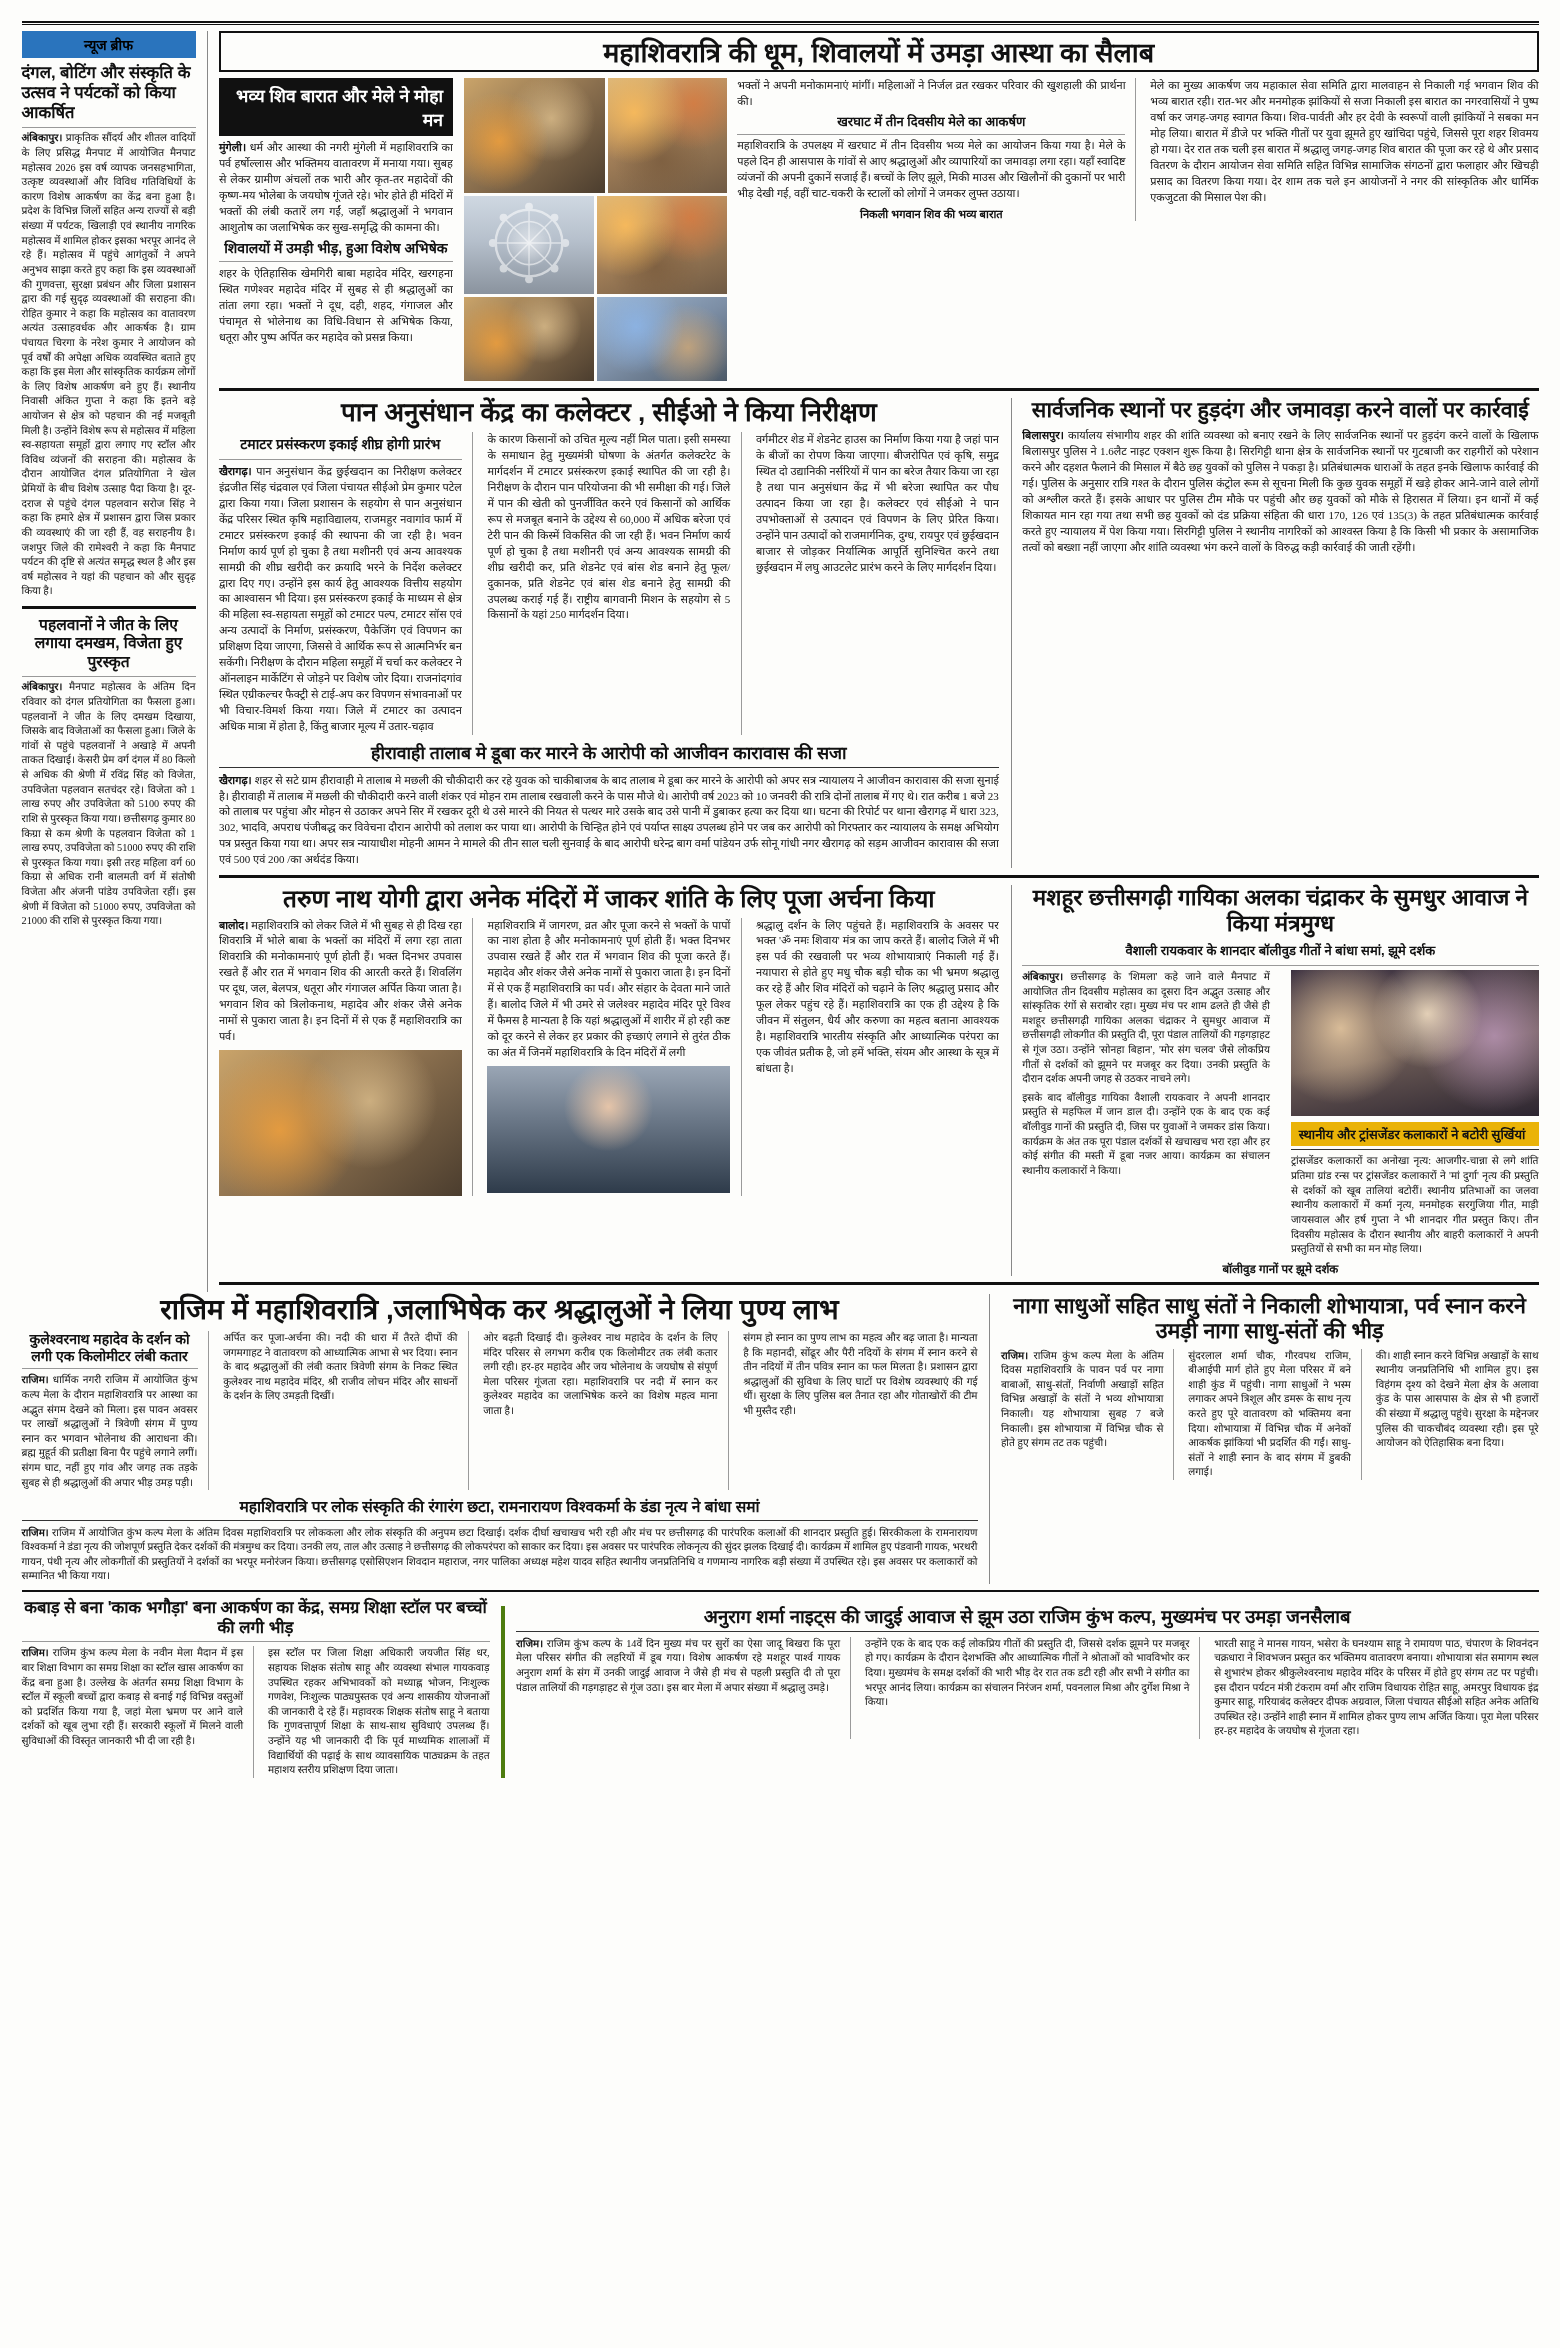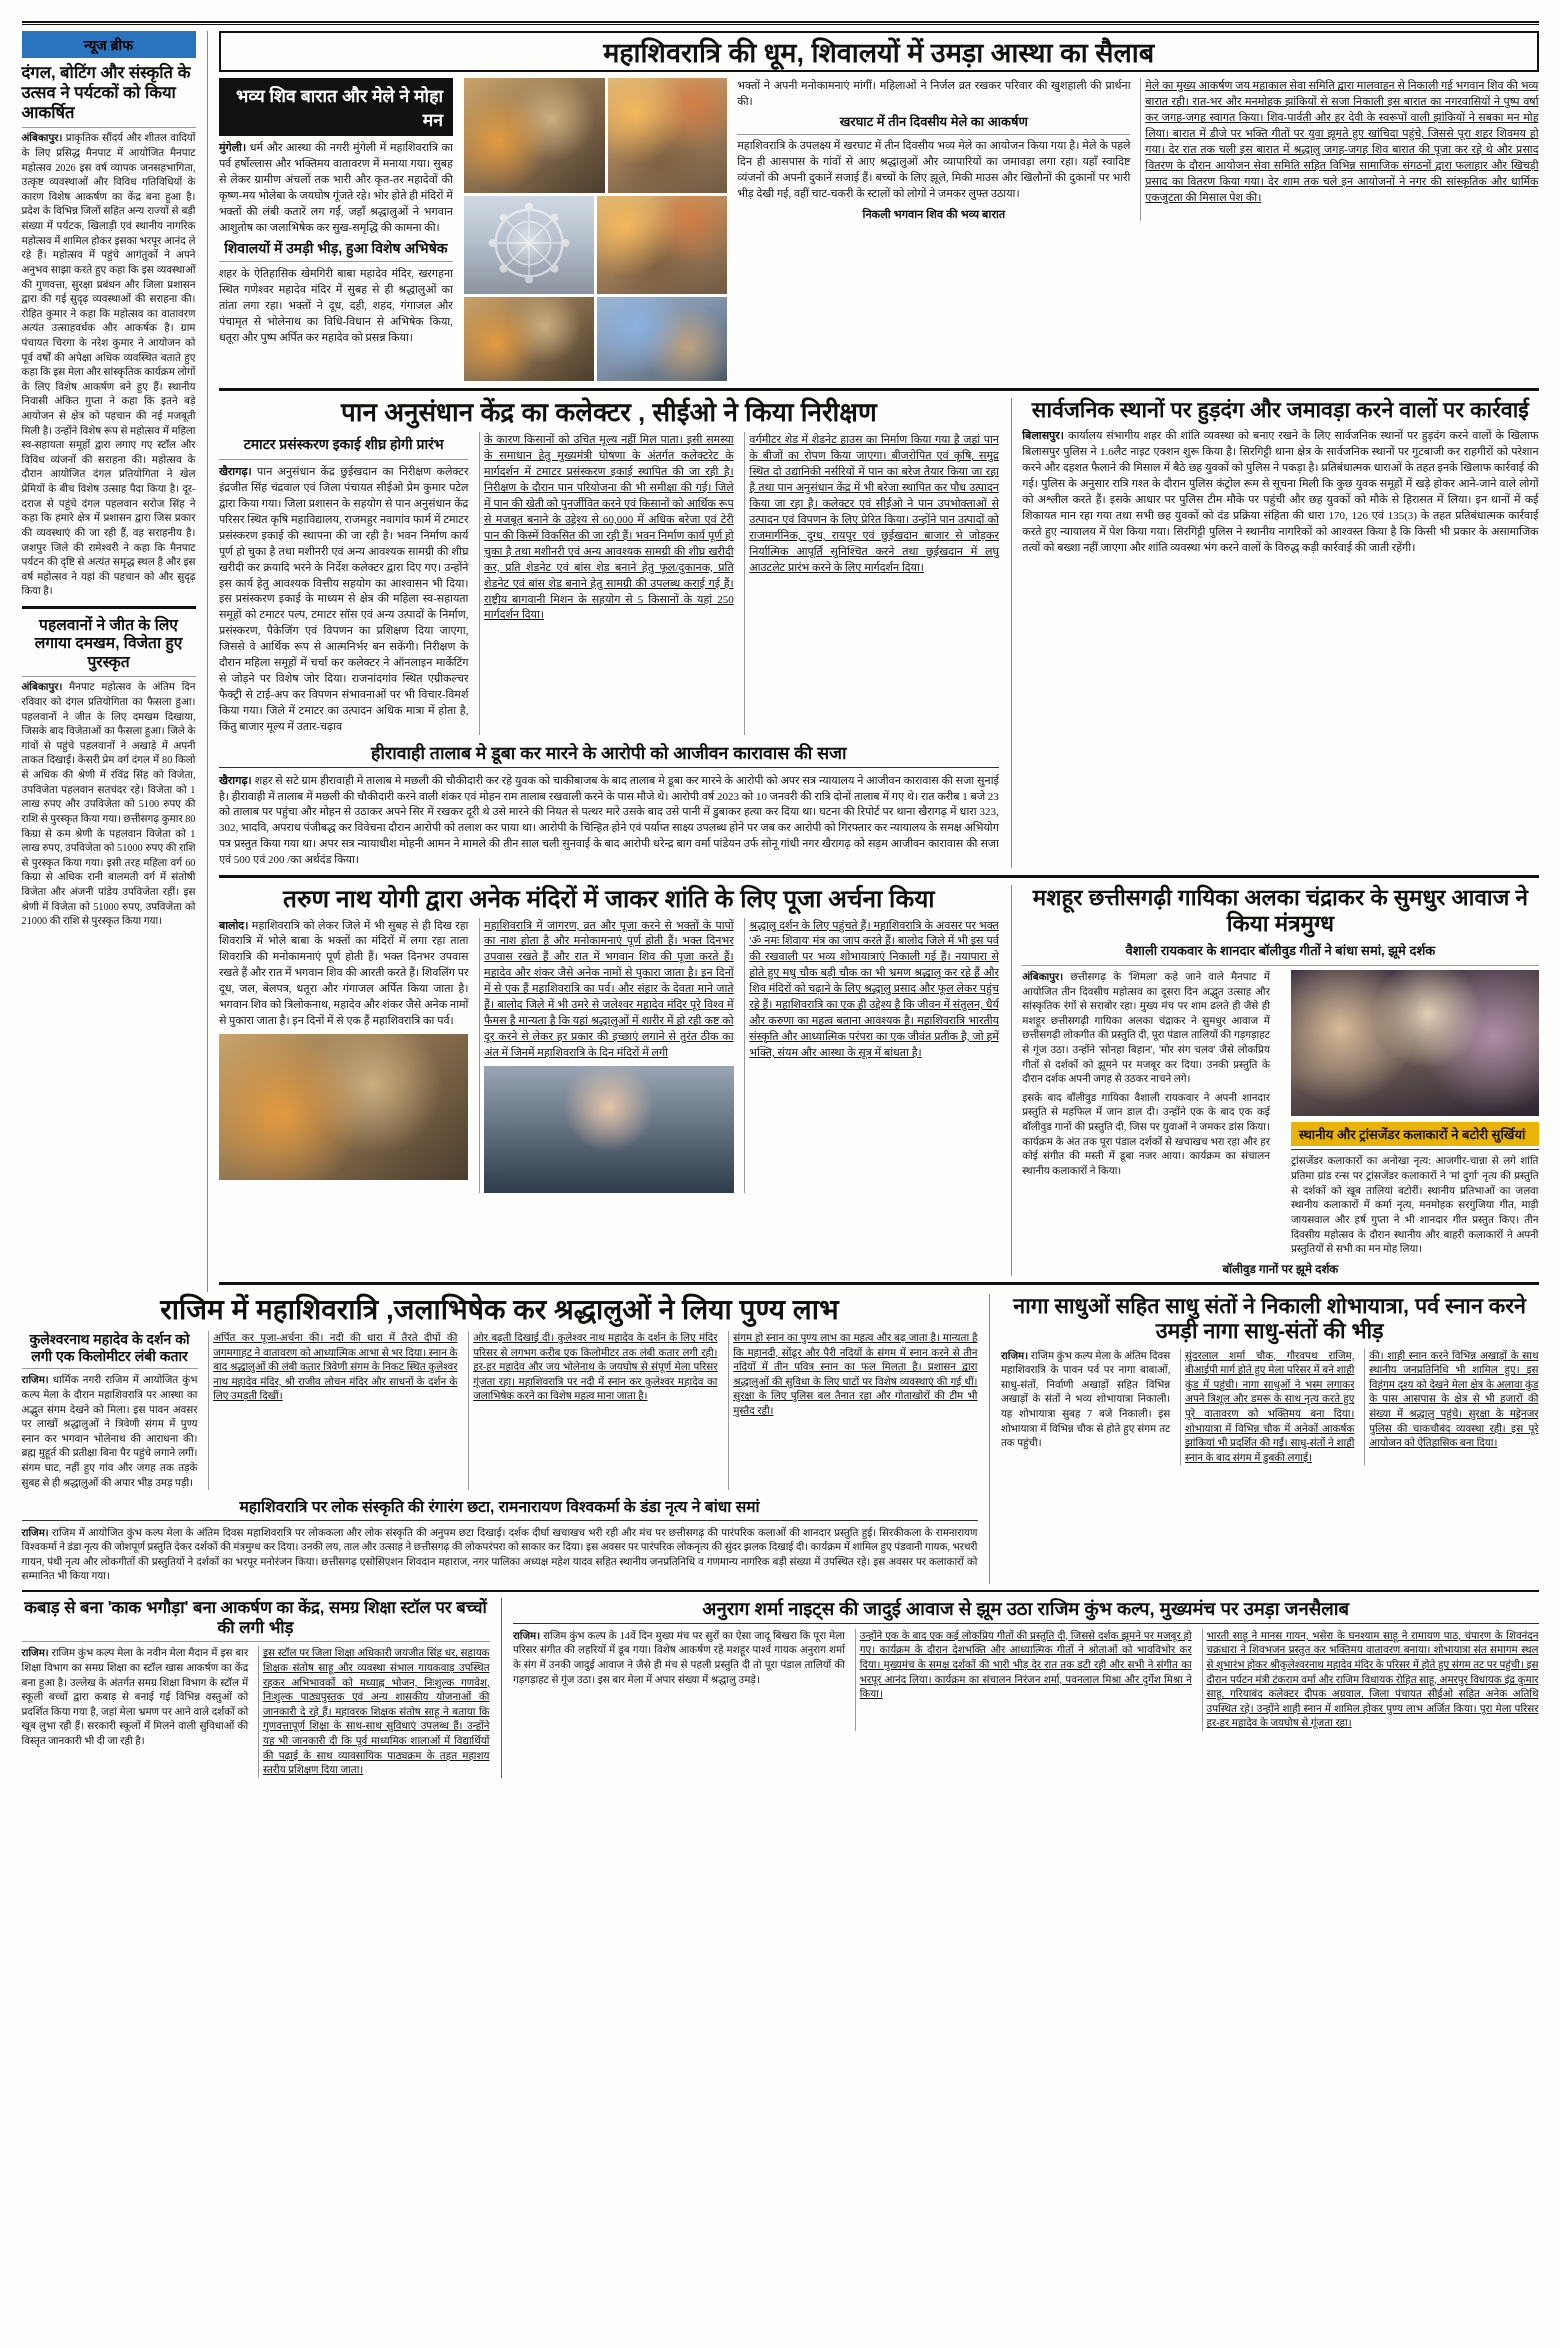--- a/index.html
+++ b/index.html
@@ -85,21 +85,21 @@
     background:
       radial-gradient(circle at 50% 48%, rgba(255,255,255,.55), transparent 30%),
       linear-gradient(180deg,#cfd8e2 0%,#b6c0cc 45%,#8a939e 100%);
   }
 
   .cols2 { display:flex; gap:9.8px; }
   .cols3 { display:flex; gap:9.8px; }
   .cols4 { display:flex; gap:9.8px; }
   .cols2 > div, .cols3 > div, .cols4 > div, .cols5 > div { flex:1; }
 
-  .vsep { border-left:1px solid #9a9a9a; padding-left:4px;text-decoration:underline; }
+  .vsep { border-left:1px solid #9a9a9a; padding-left:14px; }
   .main-grid { display:flex; gap:11.7px; }
 </style>
 </head>
 <body>
 
 <div class="page">
 
   <div class="rule-thick"></div>
 
   <div class="main-grid" style="margin-top:5.9px;">
@@ -352,21 +352,21 @@
       <div class="thin-rule"></div>
       <div class="cols2" style="gap:9.8px;">
         <div class="body-sm">
           <span style="font-weight:bold;">राजिम।</span>
           <span>राजिम कुंभ कल्प मेला के नवीन मेला मैदान में इस बार शिक्षा विभाग का समग्र शिक्षा का स्टॉल खास आकर्षण का केंद्र बना हुआ है। उल्लेख के अंतर्गत समग्र शिक्षा विभाग के स्टॉल में स्कूली बच्चों द्वारा कबाड़ से बनाई गई विभिन्न वस्तुओं को प्रदर्शित किया गया है, जहां मेला भ्रमण पर आने वाले दर्शकों को खूब लुभा रही हैं। सरकारी स्कूलों में मिलने वाली सुविधाओं की विस्तृत जानकारी भी दी जा रही है।</span>
         </div>
         <div class="vsep body-sm">इस स्टॉल पर जिला शिक्षा अधिकारी जयजीत सिंह धर, सहायक शिक्षक संतोष साहू और व्यवस्था संभाल गायकवाड़ उपस्थित रहकर अभिभावकों को मध्याह्न भोजन, निःशुल्क गणवेश, निःशुल्क पाठ्यपुस्तक एवं अन्य शासकीय योजनाओं की जानकारी दे रहे हैं। महावरक शिक्षक संतोष साहू ने बताया कि गुणवत्तापूर्ण शिक्षा के साथ-साथ सुविधाएं उपलब्ध हैं। उन्होंने यह भी जानकारी दी कि पूर्व माध्यमिक शालाओं में विद्यार्थियों की पढ़ाई के साथ व्यावसायिक पाठ्यक्रम के तहत महाशय स्तरीय प्रशिक्षण दिया जाता।</div>
       </div>
     </div>
 
-    <div style="flex:1;border-left:1px solid #4d7c0f;padding-left:10.7px;">
+    <div style="flex:1;border-left:4px solid #4d7c0f;padding-left:10.7px;margin-top:8px;">
       <div class="hl-sm" style="font-size:18.5px;">अनुराग शर्मा नाइट्स की जादुई आवाज से झूम उठा राजिम कुंभ कल्प, मुख्यमंच पर उमड़ा जनसैलाब</div>
       <div class="underline-rule"></div>
       <div class="cols3" style="gap:9.8px;">
         <div class="body-sm">
           <span style="font-weight:bold;">राजिम।</span>
           <span>राजिम कुंभ कल्प के 14वें दिन मुख्य मंच पर सुरों का ऐसा जादू बिखरा कि पूरा मेला परिसर संगीत की लहरियों में डूब गया। विशेष आकर्षण रहे मशहूर पार्श्व गायक अनुराग शर्मा के संग में उनकी जादुई आवाज ने जैसे ही मंच से पहली प्रस्तुति दी तो पूरा पंडाल तालियों की गड़गड़ाहट से गूंज उठा। इस बार मेला में अपार संख्या में श्रद्धालु उमड़े।</span>
         </div>
         <div class="vsep body-sm">उन्होंने एक के बाद एक कई लोकप्रिय गीतों की प्रस्तुति दी, जिससे दर्शक झूमने पर मजबूर हो गए। कार्यक्रम के दौरान देशभक्ति और आध्यात्मिक गीतों ने श्रोताओं को भावविभोर कर दिया। मुख्यमंच के समक्ष दर्शकों की भारी भीड़ देर रात तक डटी रही और सभी ने संगीत का भरपूर आनंद लिया। कार्यक्रम का संचालन निरंजन शर्मा, पवनलाल मिश्रा और दुर्गेश मिश्रा ने किया।</div>
         <div class="vsep body-sm">भारती साहू ने मानस गायन, भसेरा के घनश्याम साहू ने रामायण पाठ, चंपारण के शिवनंदन चक्रधारा ने शिवभजन प्रस्तुत कर भक्तिमय वातावरण बनाया। शोभायात्रा संत समागम स्थल से शुभारंभ होकर श्रीकुलेश्वरनाथ महादेव मंदिर के परिसर में होते हुए संगम तट पर पहुंची। इस दौरान पर्यटन मंत्री टंकराम वर्मा और राजिम विधायक रोहित साहू, अमरपुर विधायक इंद्र कुमार साहू, गरियाबंद कलेक्टर दीपक अग्रवाल, जिला पंचायत सीईओ सहित अनेक अतिथि उपस्थित रहे। उन्होंने शाही स्नान में शामिल होकर पुण्य लाभ अर्जित किया। पूरा मेला परिसर हर-हर महादेव के जयघोष से गूंजता रहा।</div>
       </div>

